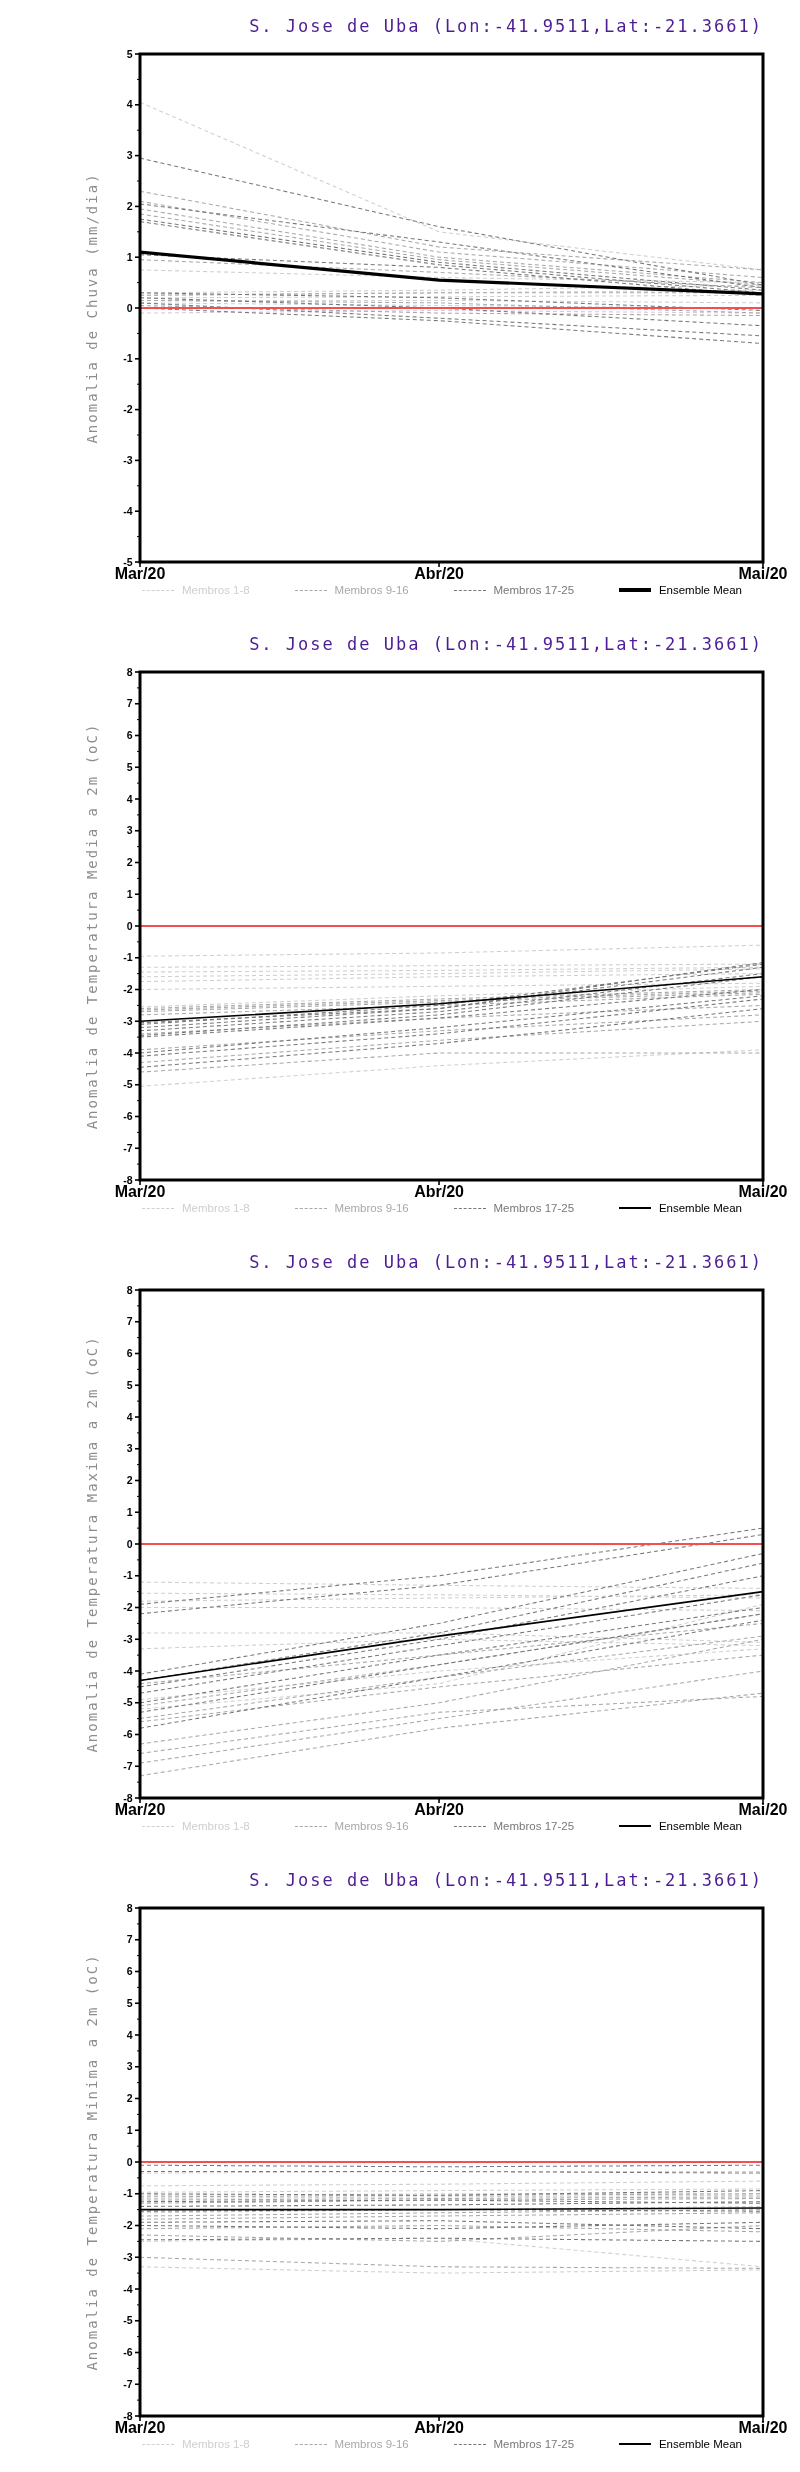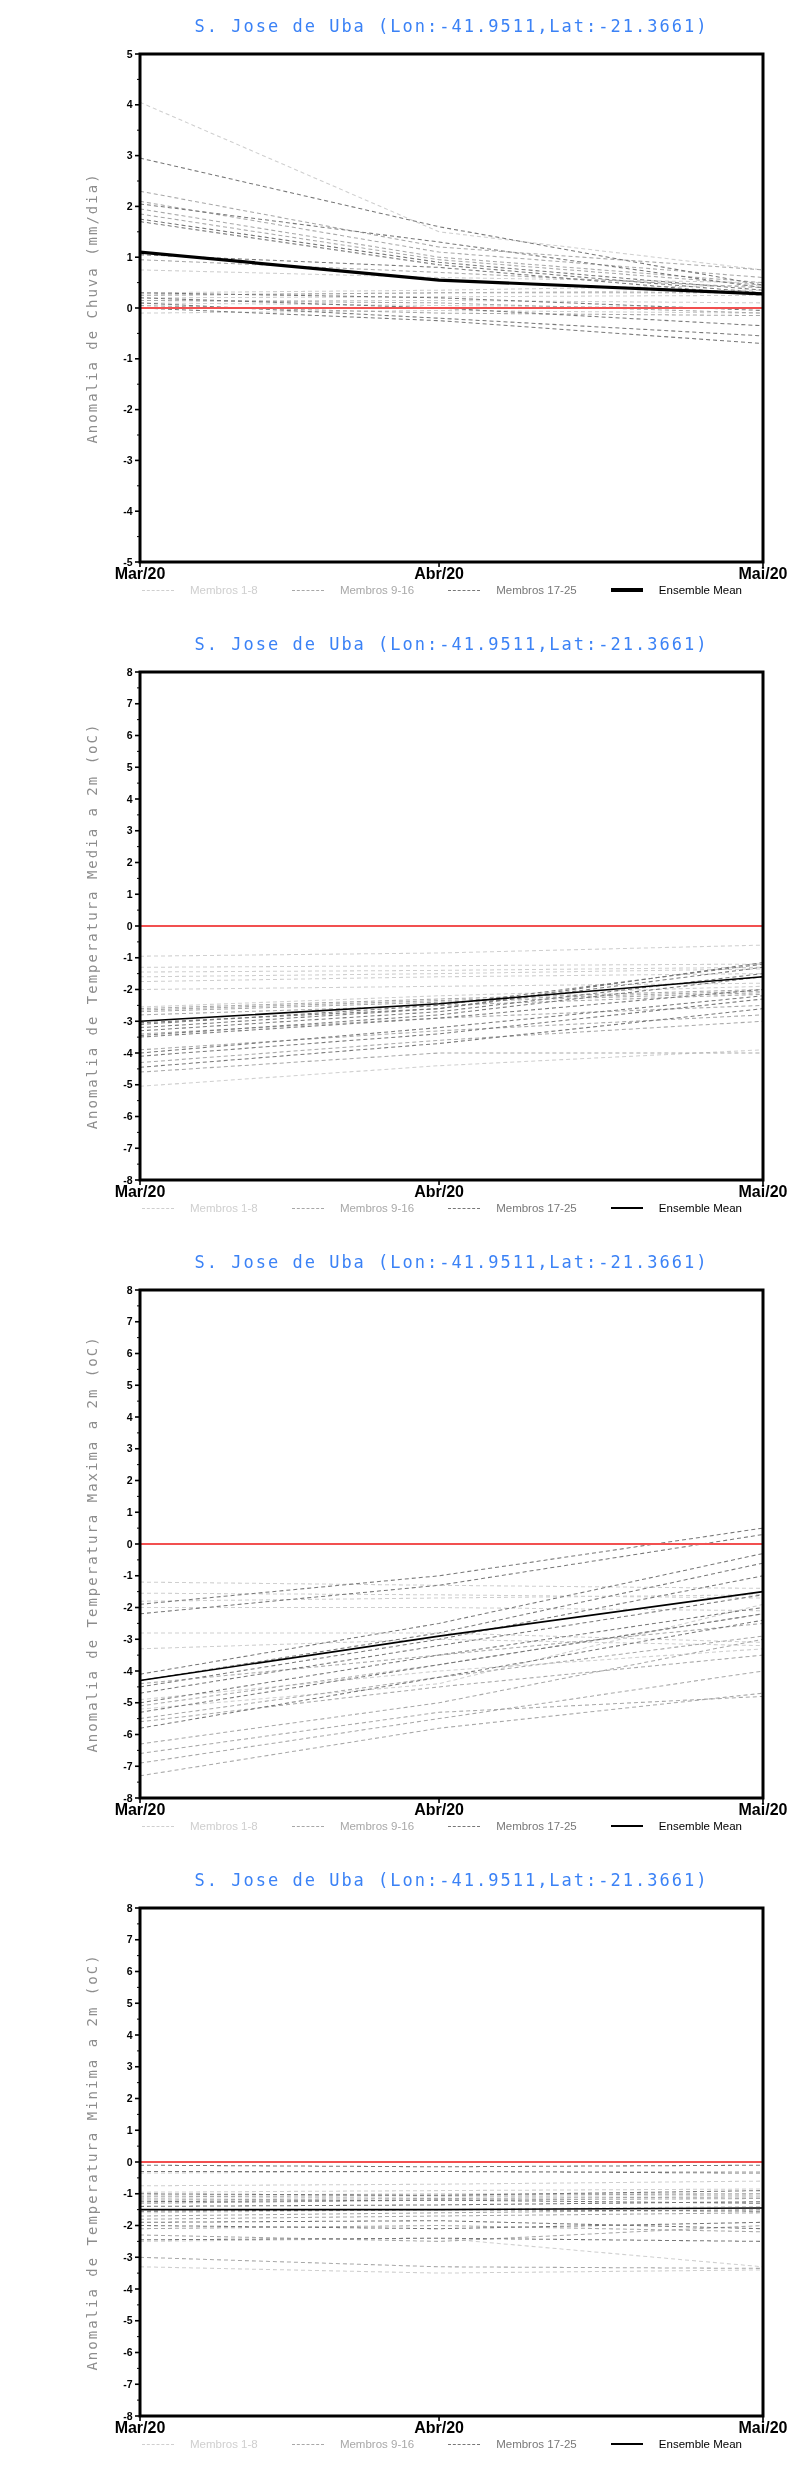--- a/index.html
+++ b/index.html
@@ -1,42 +1,42 @@
 <!DOCTYPE html>
 <html><head>
 <meta charset="utf-8">
 <style>
   html,body{margin:0;padding:0;background:#ffffff;}
   #root{position:relative;width:800px;height:2472px;background:#ffffff;overflow:hidden;}
   .chart-block{position:absolute;left:0;width:800px;height:618px;}
   .b0{top:0;} .b1{top:618px;} .b2{top:1236px;} .b3{top:1854px;}
   .chart-title{
-    position:absolute;left:140px;width:623px;top:16px;text-align:center;
+    position:absolute;left:140px;width:623px;top:16px;text-align:right;
     font-family:"DejaVu Sans Mono",monospace;font-size:17px;letter-spacing:2px;
-    color:#3b82f6;white-space:nowrap;
+    color:#4c1d95;white-space:nowrap;
   }
   .y-label{position:absolute;left:74px;top:54px;width:36px;height:508px;
     display:flex;align-items:center;justify-content:center;}
   .y-label>span{
     transform:rotate(-90deg);white-space:nowrap;
     font-family:"DejaVu Sans Mono",monospace;font-size:14px;letter-spacing:2px;color:#8d8d8d;
   }
   svg.plot{position:absolute;left:0;top:0;width:800px;height:618px;display:block;}
   .x-labels{position:absolute;left:0;top:0;width:800px;height:0;}
   .x-label{
     position:absolute;top:565px;width:70px;text-align:center;
     font-family:"Liberation Sans",sans-serif;font-weight:bold;font-size:16px;
     color:#000;white-space:nowrap;
   }
   .legend{
     position:absolute;left:142px;top:584px;width:600px;
     display:flex;align-items:center;justify-content:space-between;
     font-family:"Liberation Sans",sans-serif;font-size:11.5px;
   }
-  .leg-item{display:flex;align-items:center;gap:16px;}
+  .leg-item{display:flex;align-items:center;gap:8px;}
   .leg-sample{display:inline-block;width:32px;height:0;}
   .leg-label{white-space:nowrap;}
 </style>
 </head>
 <body>
 
 <div id="root">
 
   <div class="chart-block b0">
     <svg class="plot" viewBox="0 0 800 618">

